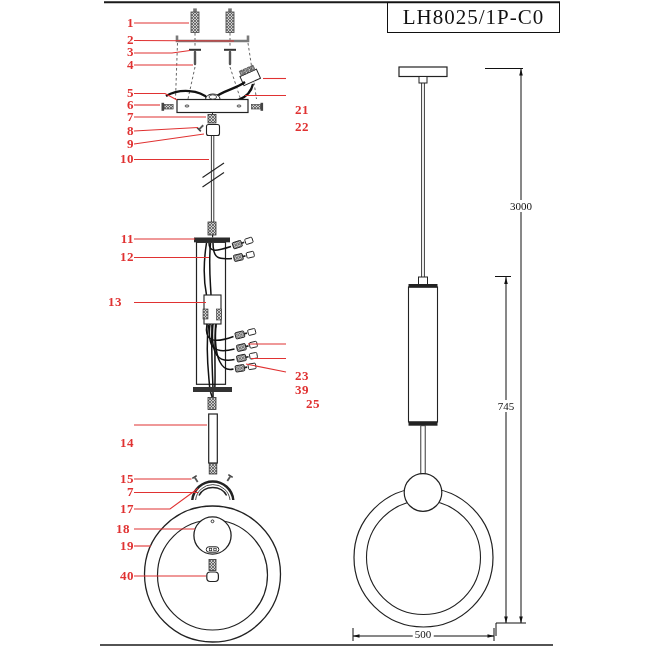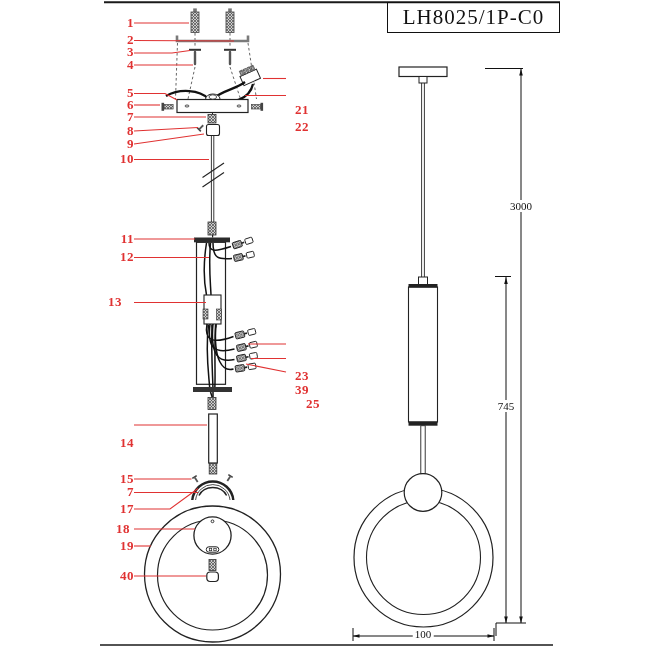--- a/index.html
+++ b/index.html
@@ -302,15 +302,15 @@
 <div class="lbl" style="left:104px;top:569px">40</div>
 
 <div class="lbl r" style="left:287px;top:71px">21</div>
 <div class="lbl r" style="left:287px;top:88px">22</div>
 <div class="lbl r" style="left:287px;top:337px">23</div>
 <div class="lbl r" style="left:287px;top:351px">39</div>
 <div class="lbl r" style="left:298px;top:365px">25</div>
 
 <div class="dim" style="left:521px;top:206px">3000</div>
 <div class="dim" style="left:506px;top:406px">745</div>
-<div class="dim" style="left:423px;top:634px">100</div>
+<div class="dim" style="left:423px;top:634px">500</div>
 
 </div>
 
 </body></html>

